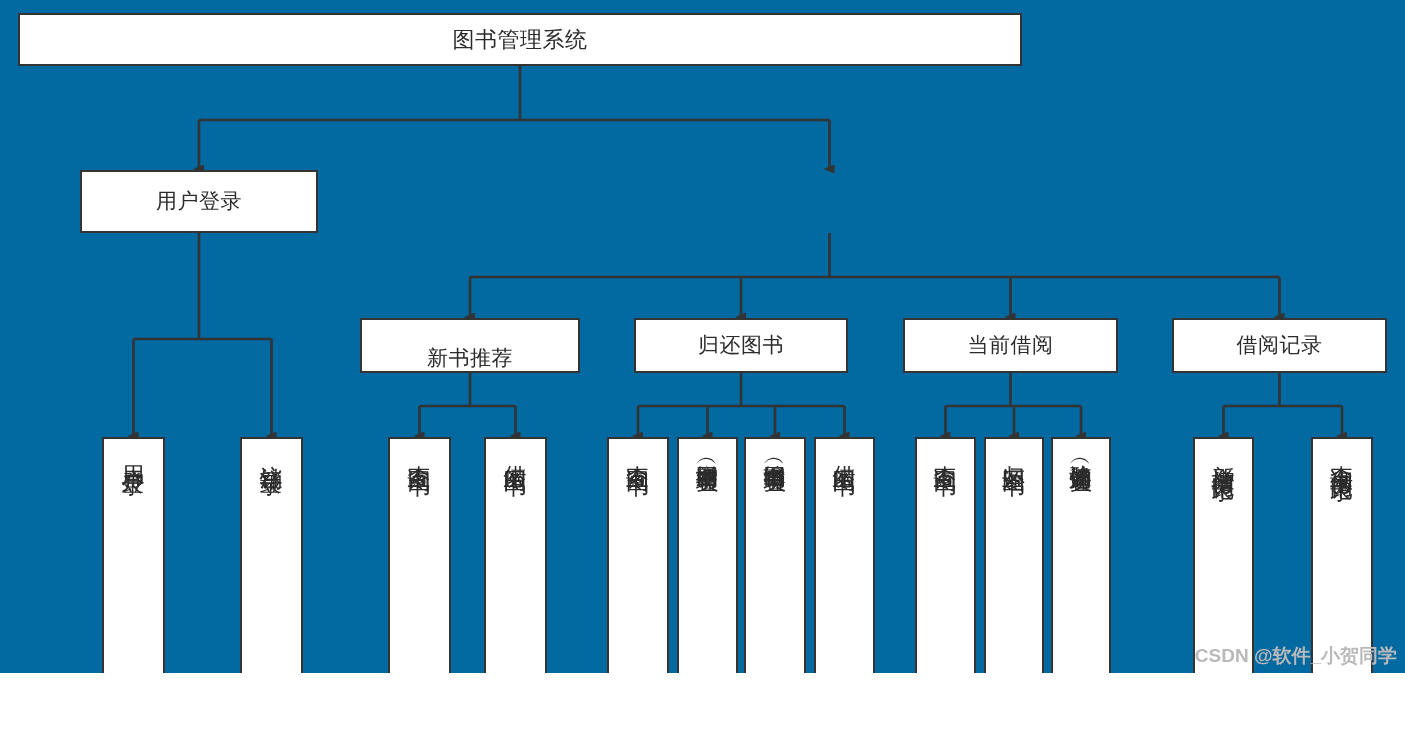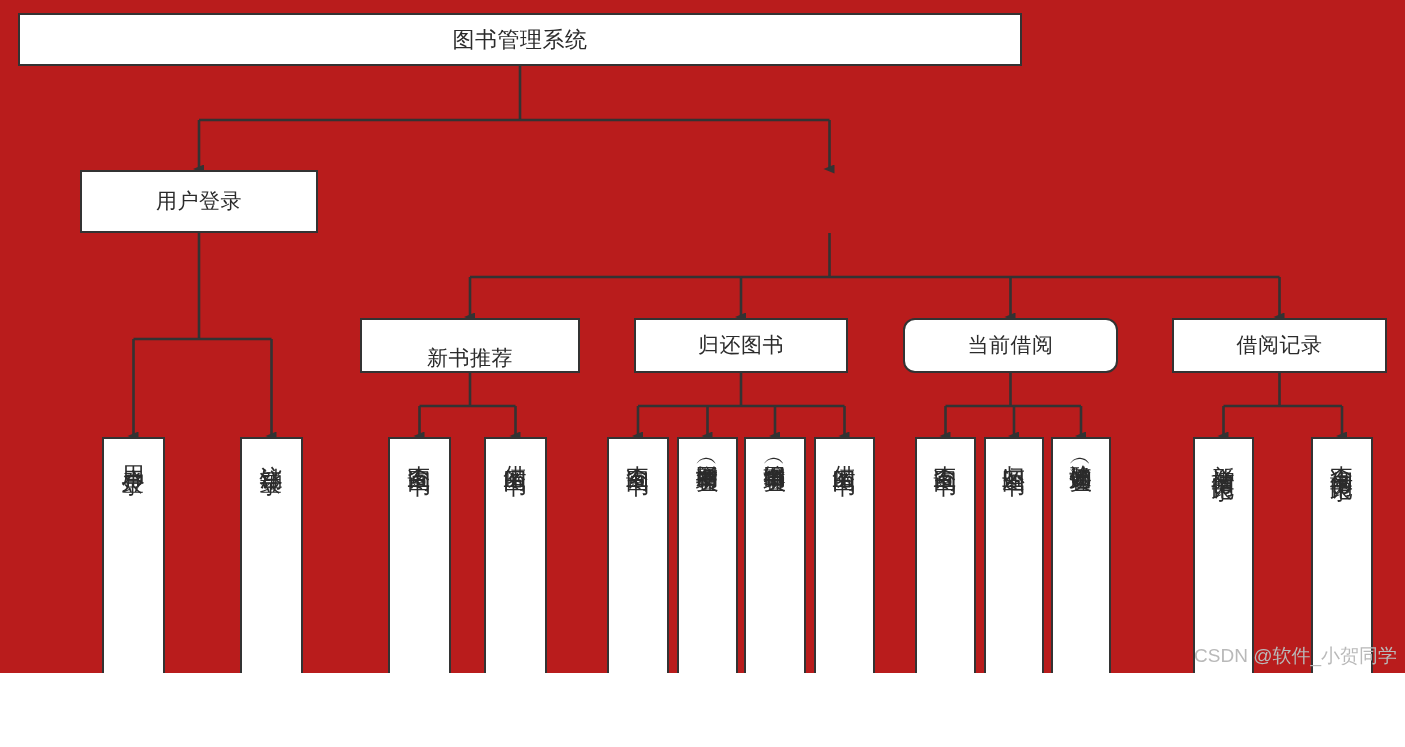--- a/index.html
+++ b/index.html
@@ -8,21 +8,21 @@
     padding: 0;
     background: #ffffff;
   }
   body {
     font-family: "Liberation Sans", "DejaVu Sans", sans-serif;
   }
   #diagram-root {
     position: relative;
     width: 1405px;
     height: 673px;
-    background: #b91c1c;
+    background: #0369a1;
     overflow: hidden;
   }
   #edge-layer {
     position: absolute;
     left: 0;
     top: 0;
     width: 1405px;
     height: 747px;
     pointer-events: none;
   }
@@ -68,20 +68,21 @@
     font-size: 22px;
   }
   #watermark {
     position: absolute;
     right: 8px;
     bottom: 4px;
     font-size: 19px;
     color: #b9b9b9;
     white-space: nowrap;
     z-index: 5;
+    font-weight: bold;
   }
 </style>
 </head>
 <body>
 
 <div id="diagram-root">
 
   <svg id="edge-layer" viewBox="0 0 1405 747" xmlns="http://www.w3.org/2000/svg">
     <defs>
       <marker id="arrow" markerWidth="12" markerHeight="12" refX="4.5" refY="5" orient="auto" markerUnits="userSpaceOnUse">
@@ -132,21 +133,21 @@
   <div class="node horizontal" style="left: 80px; top: 170px; width: 238px; height: 63px;">
     <span class="node-label">用户登录</span>
   </div>
 
   <div class="node horizontal" style="left: 360px; top: 318px; width: 220px; height: 55px; align-items: flex-end;">
     <span class="node-label">新书推荐</span>
   </div>
   <div class="node horizontal" style="left: 634px; top: 318px; width: 214px; height: 55px;">
     <span class="node-label">归还图书</span>
   </div>
-  <div class="node horizontal" style="left: 903px; top: 318px; width: 215px; height: 55px; border-radius: 12px;">
+  <div class="node horizontal" style="left: 903px; top: 318px; width: 215px; height: 55px;">
     <span class="node-label">当前借阅</span>
   </div>
   <div class="node horizontal" style="left: 1172px; top: 318px; width: 215px; height: 55px;">
     <span class="node-label">借阅记录</span>
   </div>
 
   <div class="node vertical" style="left: 102px; top: 437px; width: 63px; height: 296px;">
     <span class="node-label">用户登录</span>
   </div>
   <div class="node vertical" style="left: 240px; top: 437px; width: 63px; height: 296px;">

